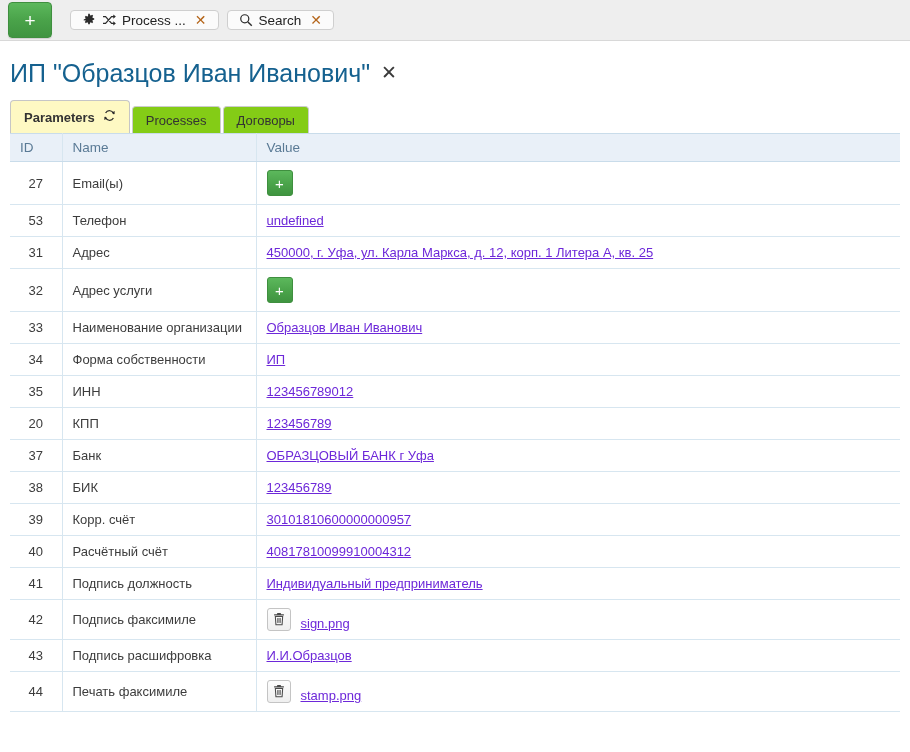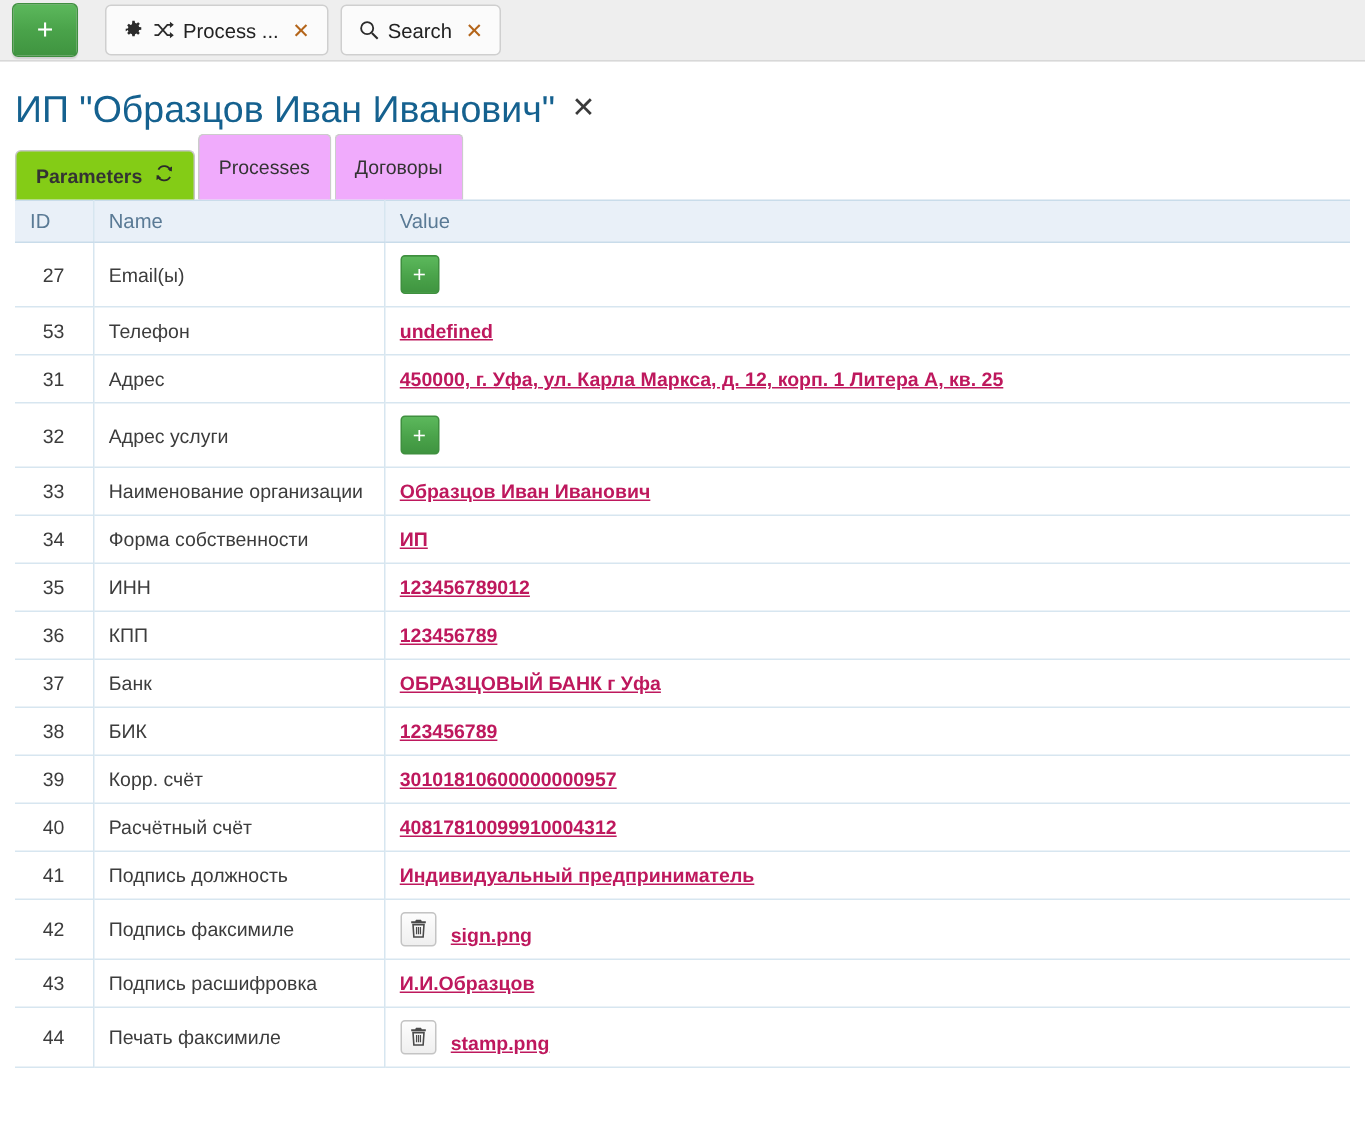--- a/index.html
+++ b/index.html
@@ -31,21 +31,21 @@
     line-height: 1;
     display: flex;
     align-items: center;
     justify-content: center;
     cursor: pointer;
     flex: 0 0 auto;
     box-shadow: 0 1px 1px rgba(0,0,0,.12);
   }
   .tabs-strip { display: flex; align-items: center; margin-left: 18px; gap: 8px; }
   .app-tab {
-    height: 34px;
+    height: 20px;
     background: #fbfbfb;
     border: 1px solid #cfcfcf;
     border-radius: 4px;
     display: flex;
     align-items: center;
     gap: 6px;
     padding: 0 11px;
     font-size: 13.5px;
     color: #222;
     cursor: pointer;
@@ -92,37 +92,37 @@
     height: 33px;
     position: relative;
   }
   .inner-tabs::after {
     content: "";
     position: absolute;
     left: 0; right: 0; bottom: 0;
     height: 0;
   }
   .itab {
-    height: 44px;
+    height: 27px;
     display: flex;
     align-items: center;
     gap: 8px;
     padding: 0 13px;
     font-size: 13px;
     border: 1px solid #cccccc;
     border-bottom: none;
     border-radius: 4px 4px 0 0;
-    background: #f0abfc;
+    background: #84cc16;
     color: #333;
     cursor: pointer;
     margin-right: 2px;
     white-space: nowrap;
   }
   .itab.active {
-    background: #84cc16;
+    background: #fef9c3;
     font-weight: bold;
     height: 33px;
     border-color: #c6c6c6;
   }
 
   
   .tbl-wrap { padding: 0 10px; }
   table.params {
     width: 890px;
     border-collapse: collapse;
@@ -148,24 +148,23 @@
   }
   .col-id   { width: 52px; text-align: center; }
   .col-name { width: 194px; }
   .col-val  { width: auto; }
   td.col-id   { text-align: center; color: #3c3c3c; }
   th.col-id   { text-align: center; }
   .vline-id, .vline-name {
     border-right: 1px solid #d7e6f0;
   }
   a.val-link {
-    color: #be185d;
+    color: #6d28d9;
     text-decoration: underline;
     cursor: pointer;
-    font-weight: bold;
   }
   .plus-cell {
     width: 26px; height: 26px;
     border: 1px solid #3f8f3f;
     border-radius: 3px;
     background: linear-gradient(to bottom, #5cb85c 0%, #4aa34a 55%, #3f9440 100%);
     color: #fff;
     font-size: 15px;
     line-height: 1;
     display: inline-flex;
@@ -294,21 +293,21 @@
           <td class="col-id vline-id">34</td>
           <td class="col-name vline-name">Форма собственности</td>
           <td class="col-val"><a class="val-link">ИП</a></td>
         </tr>
         <tr>
           <td class="col-id vline-id">35</td>
           <td class="col-name vline-name">ИНН</td>
           <td class="col-val"><a class="val-link">123456789012</a></td>
         </tr>
         <tr>
-          <td class="col-id vline-id">36</td>
+          <td class="col-id vline-id">20</td>
           <td class="col-name vline-name">КПП</td>
           <td class="col-val"><a class="val-link">123456789</a></td>
         </tr>
         <tr>
           <td class="col-id vline-id">37</td>
           <td class="col-name vline-name">Банк</td>
           <td class="col-val"><a class="val-link">ОБРАЗЦОВЫЙ БАНК г Уфа</a></td>
         </tr>
         <tr>
           <td class="col-id vline-id">38</td>

